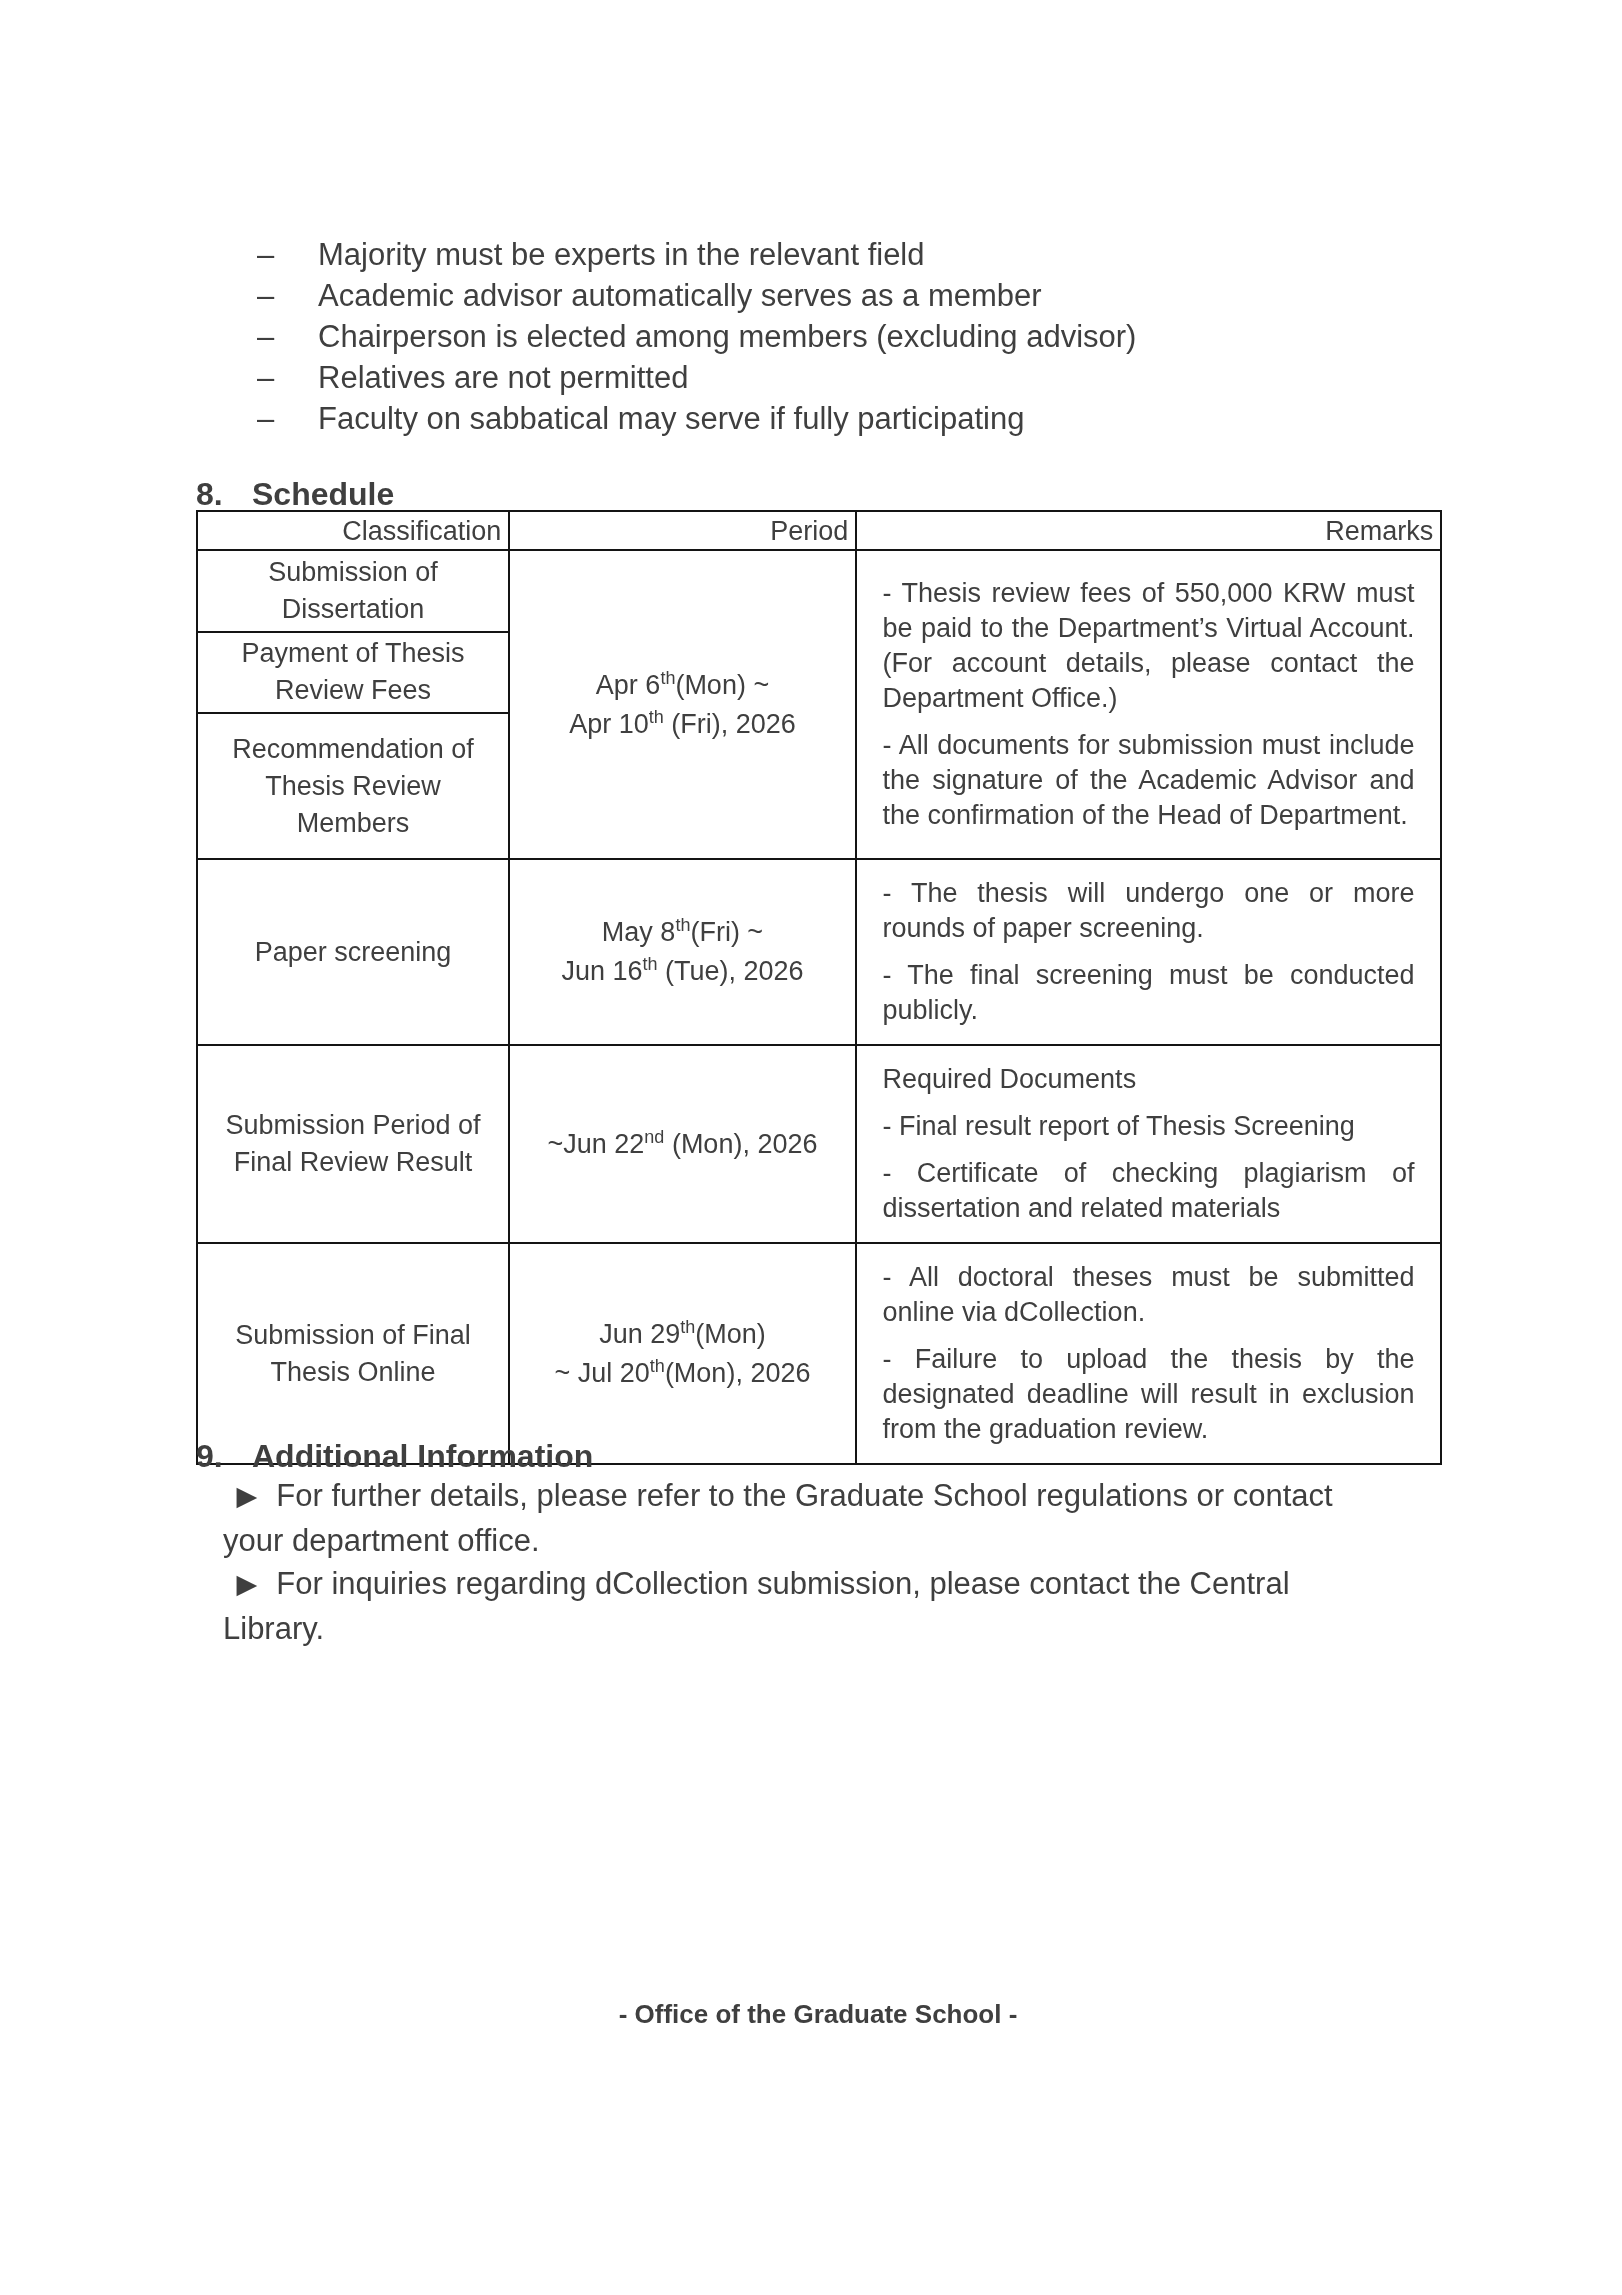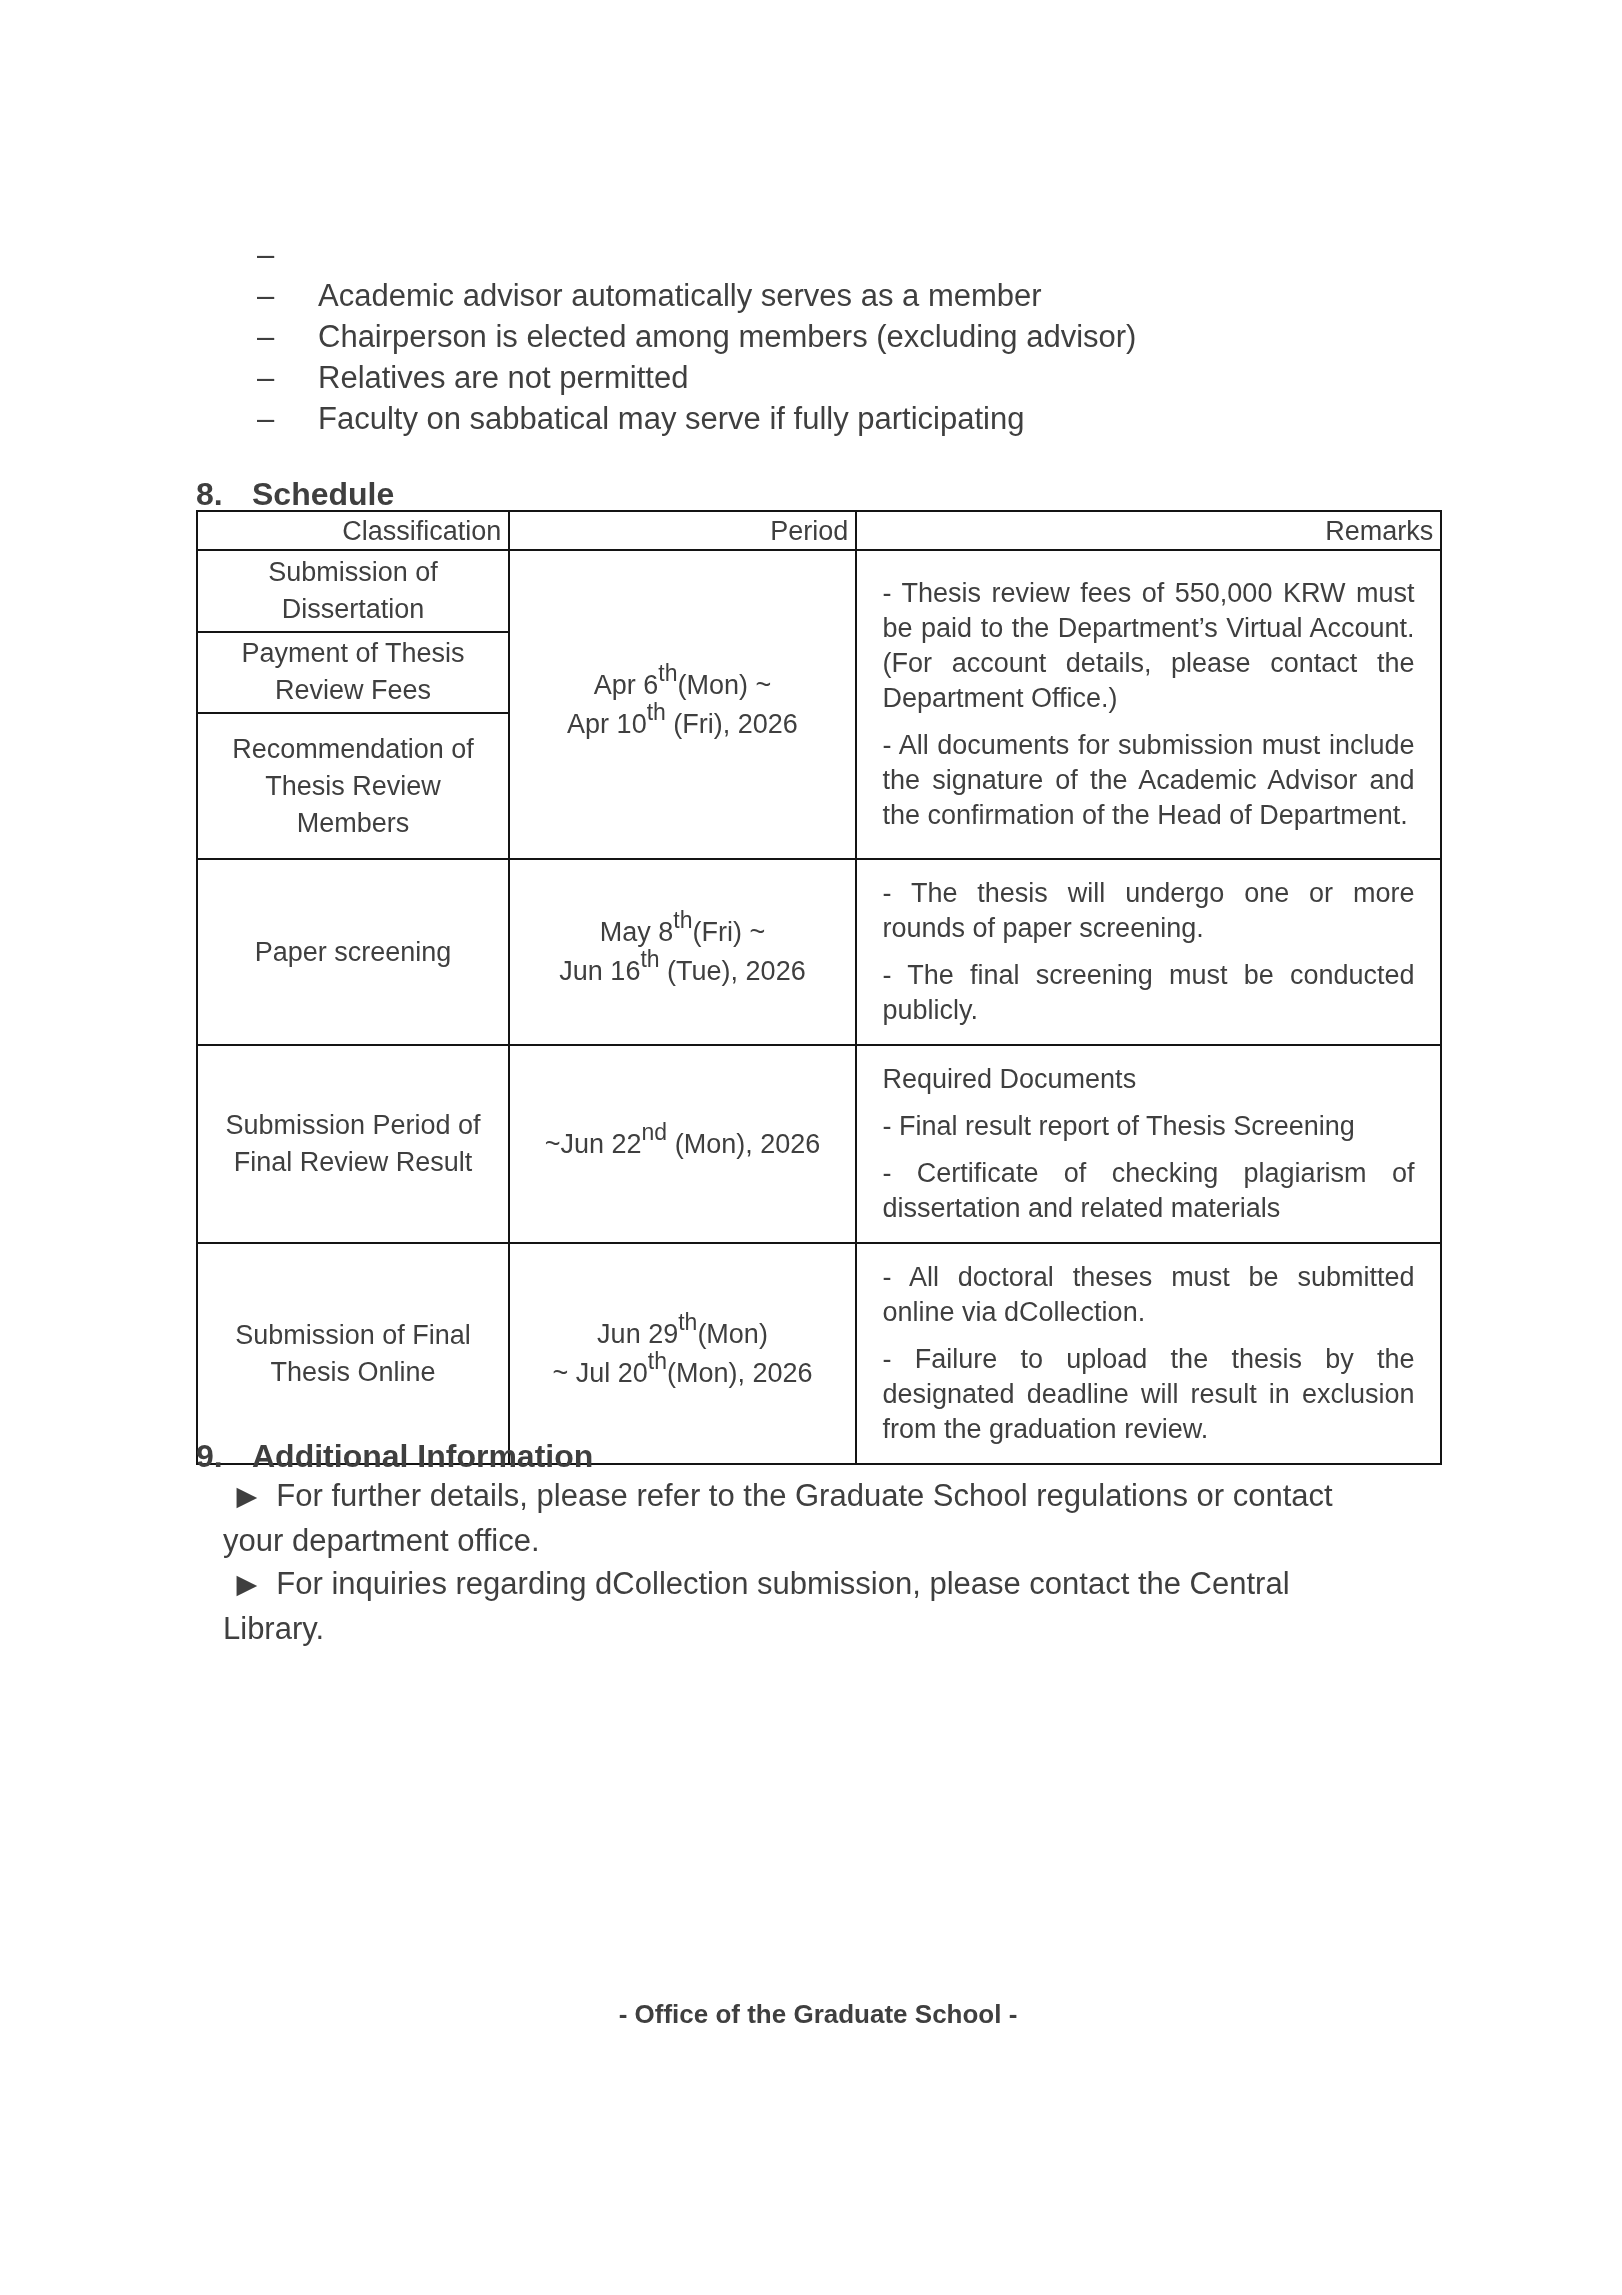--- a/index.html
+++ b/index.html
@@ -34,21 +34,21 @@
   table.sched thead th {
     border-top-width:2.7px; border-bottom-width:2.7px;
     font-weight:normal; text-align:right; height:32px; line-height:32px;
   }
   table.sched td.cls { text-align:center; white-space:pre-line; line-height:37px; }
   table.sched td.per { text-align:center; line-height:39px; }
   table.sched td.rem { padding:4px 13.5px; }
   table.sched td.rem p { margin:12px; text-align:justify; line-height:35px; }
   table.sched tr.sub > td { border-top-width:1.4px; border-top-color:#2e2e2e;border-radius:13px; }
   table.sched tr.grp > td { border-top-width:2.7px; }
-  table.sched sup { font-size:23px; position:relative; top:-0.55em; vertical-align:baseline; line-height:0; }
+  table.sched sup { font-size:18px; position:relative; top:-0.55em; vertical-align:baseline; line-height:0; }
 
   
   .footnote {
     position:absolute; left:196px; top:1318px; width:1326px;
     font-size:31px; line-height:43px; white-space:pre-wrap;
   }
 
   
   .add-items { position:absolute; left:223px; top:1474px; width:1190px; font-size:31px; line-height:43px; }
   .add-items p { margin:0; text-indent:6.8px; white-space:pre-line; }
@@ -61,20 +61,21 @@
   }
 </style>
 </head>
 <body>
 
 <div class="page">
 
   <div class="bullets">
     <div class="row">
       <span class="dash">–</span>
+      <span>Majority must be experts in the relevant field</span>
     </div>
     <div class="row">
       <span class="dash">–</span>
       <span>Academic advisor automatically serves as a member</span>
     </div>
     <div class="row">
       <span class="dash">–</span>
       <span>Chairperson is elected among members (excluding advisor)</span>
     </div>
     <div class="row">

